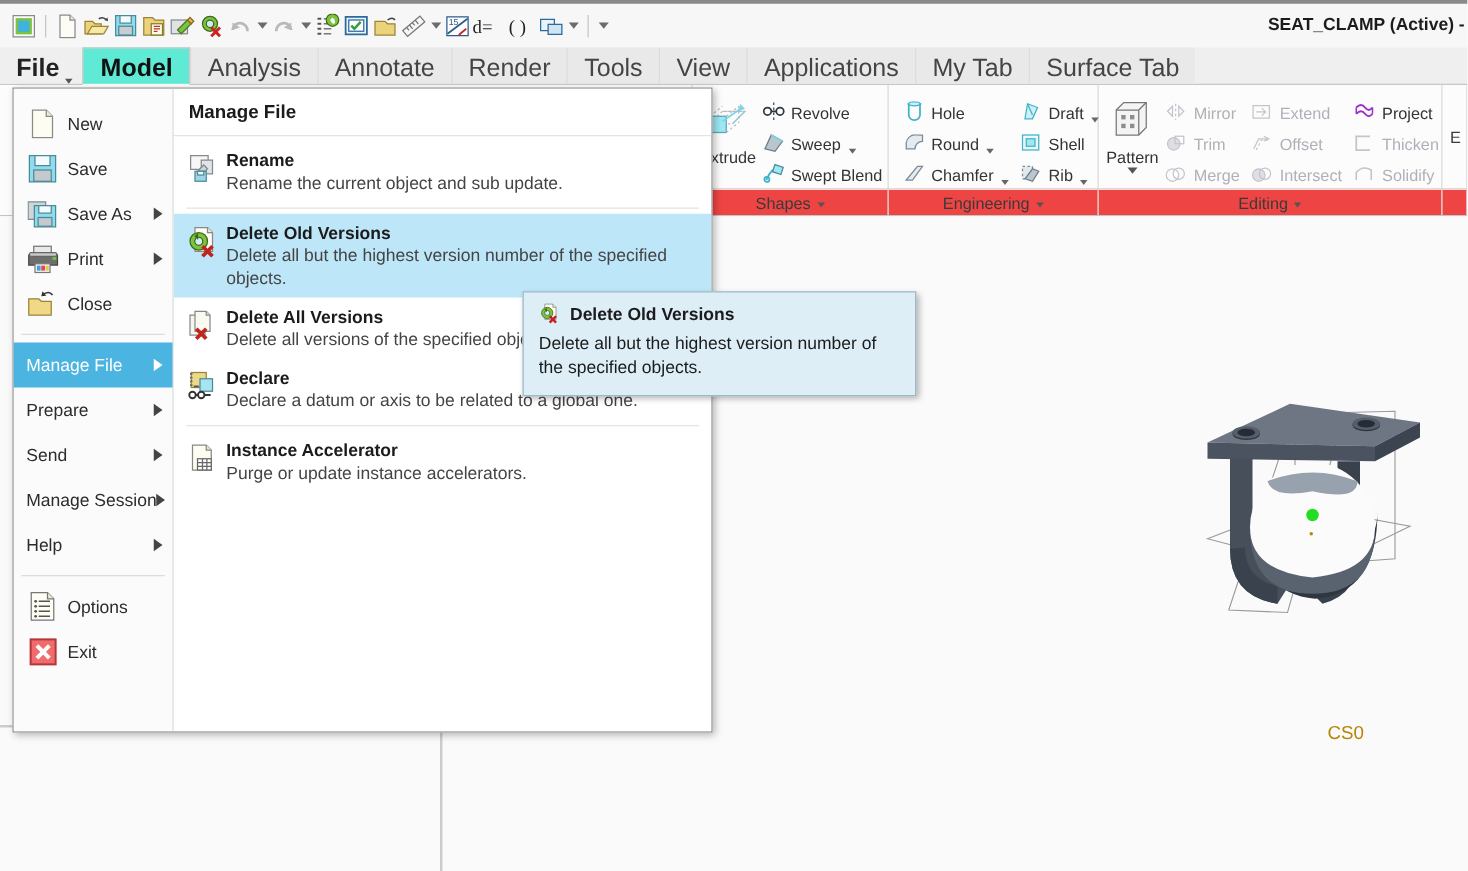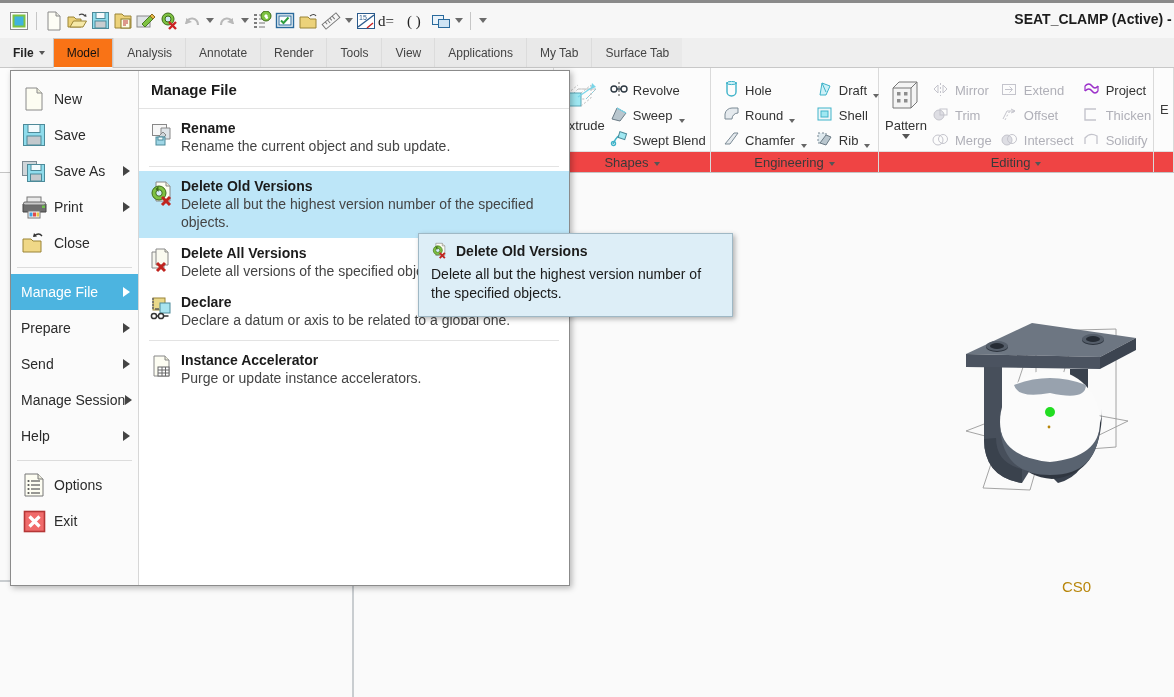--- a/index.html
+++ b/index.html
@@ -35,36 +35,36 @@
   }
   .apptitle-wrap { position:absolute; right:-60px; top:8px; }
 
   
   .tabstrip {
     position: absolute; top: 38px; left: 0; width: 1174px; height: 30px;
     background: #efefef; border-bottom: 1px solid #c8c8c8;
     display: flex; align-items: flex-end;
   }
   .tab {
-    height: 29px; padding: 0 13px; display: flex; align-items: center;
-    font-size: 12px; color: #444; background: #e9e9e9;
+    height: 29px; padding: 0 13px; display: flex; align-items: flex-end;
+    font-size: 20px; color: #444; background: #e9e9e9;
     border-left: 1px solid #dcdcdc;
     white-space: nowrap;
   }
   .tab.file {
     background: #efefef; color: #222; font-weight: bold; border-left: none;
     padding-right: 8px;
   }
   .tab.file .fcaret {
     margin-left: 5px; width: 0; height: 0;
     border-left: 3px solid transparent; border-right: 3px solid transparent;
     border-top: 4px solid #555;
   }
   .tab.active {
-    background: #f97316; color: #111; font-weight: normal;
+    background: #5eead4; color: #111; font-weight: bold;
     border: 1px solid #c8c8c8; border-bottom: 1px solid #fcfcfc;
     margin-bottom: -1px; height: 30px;
   }
 
   
   .ribbon {
     position: absolute; top: 68px; left: 0; width: 1174px; height: 105px;
     background: #fcfcfc; border-bottom: 1px solid #c4c4c4;
     display: flex; align-items: stretch; overflow: hidden;
   }

